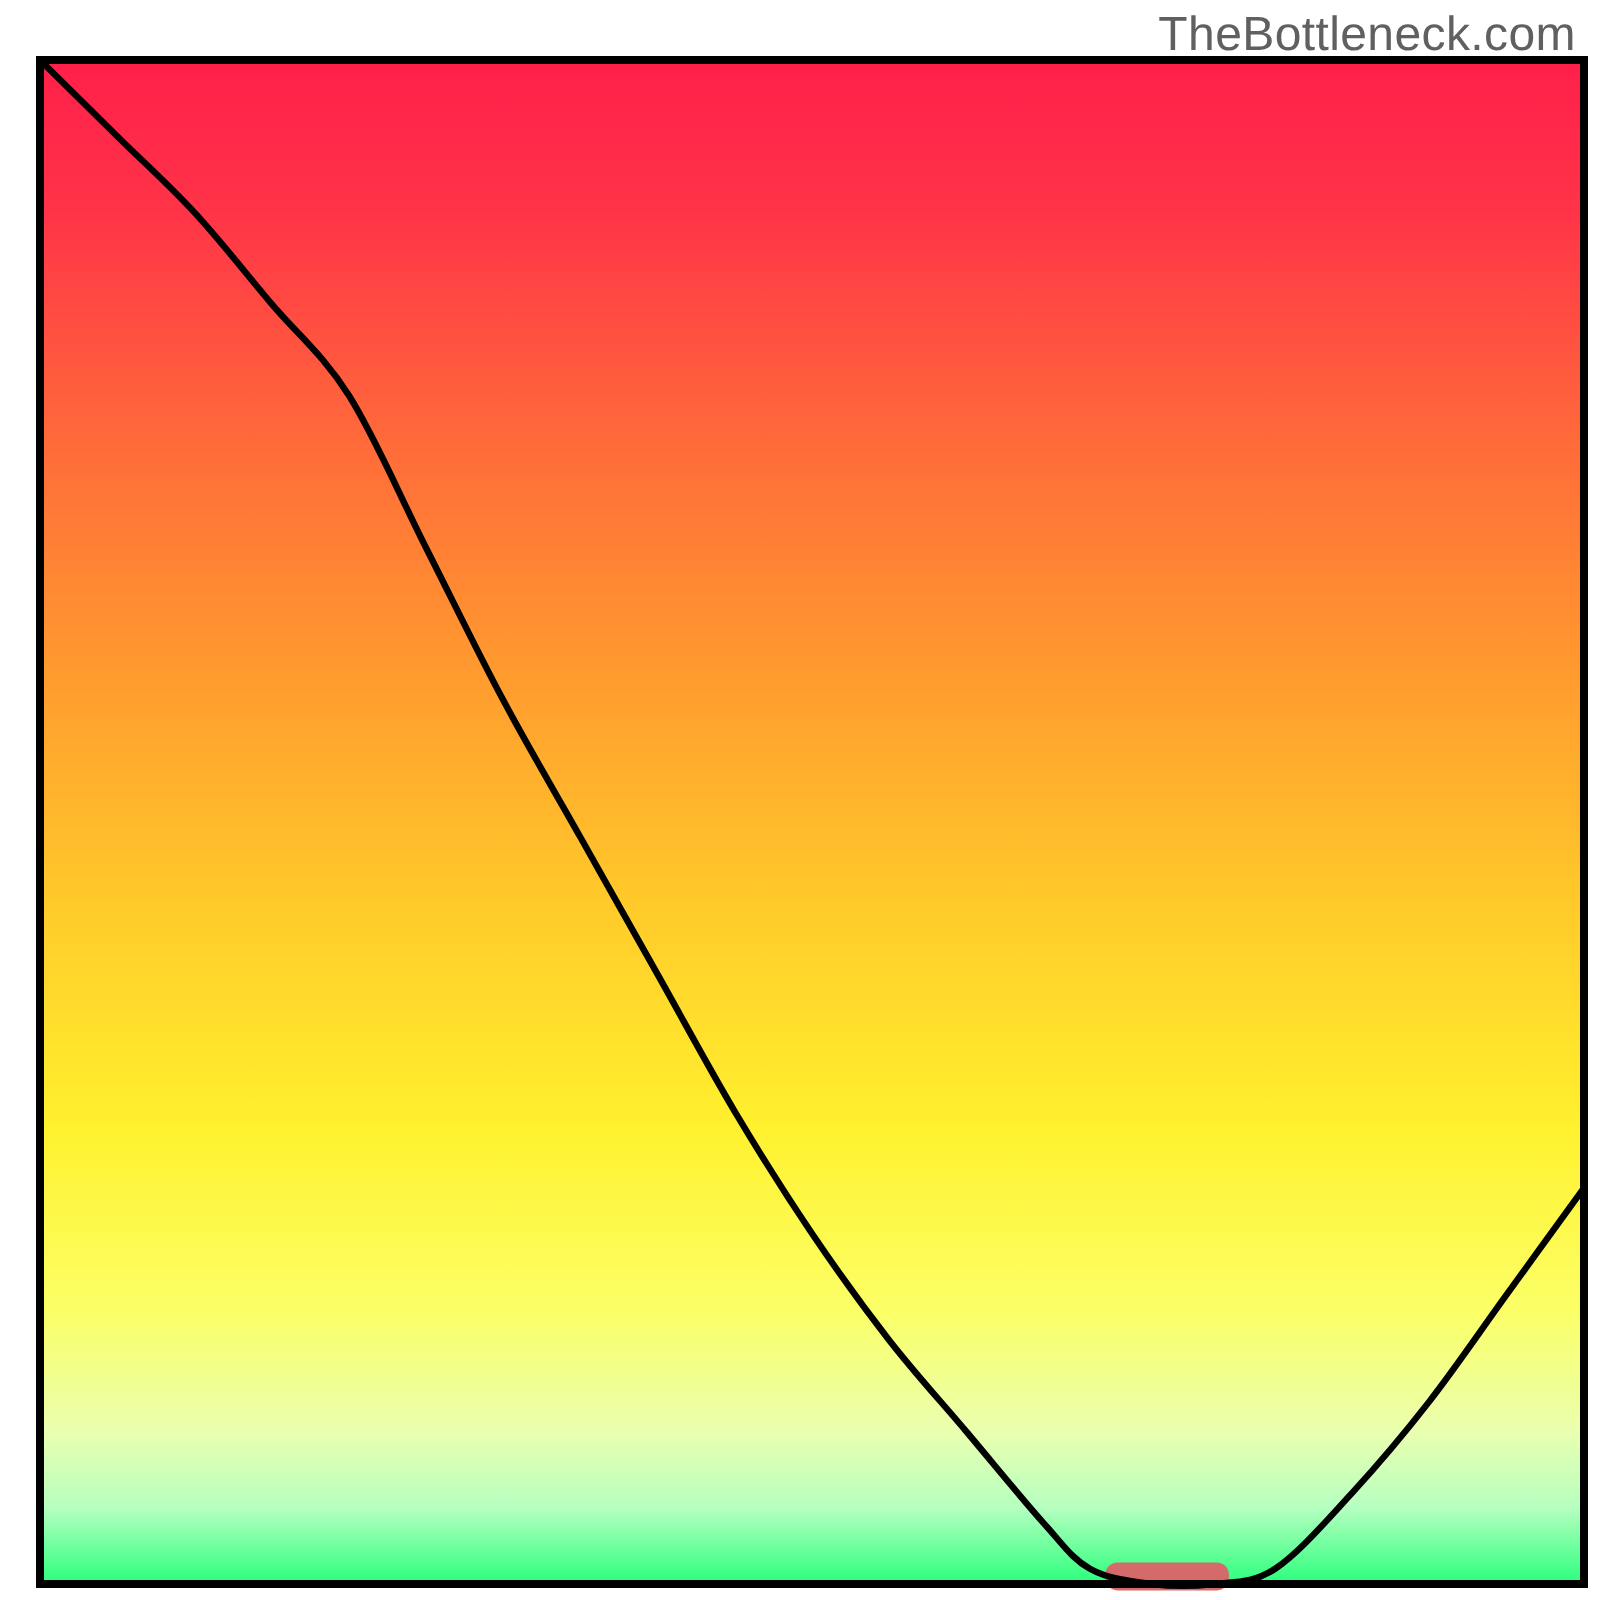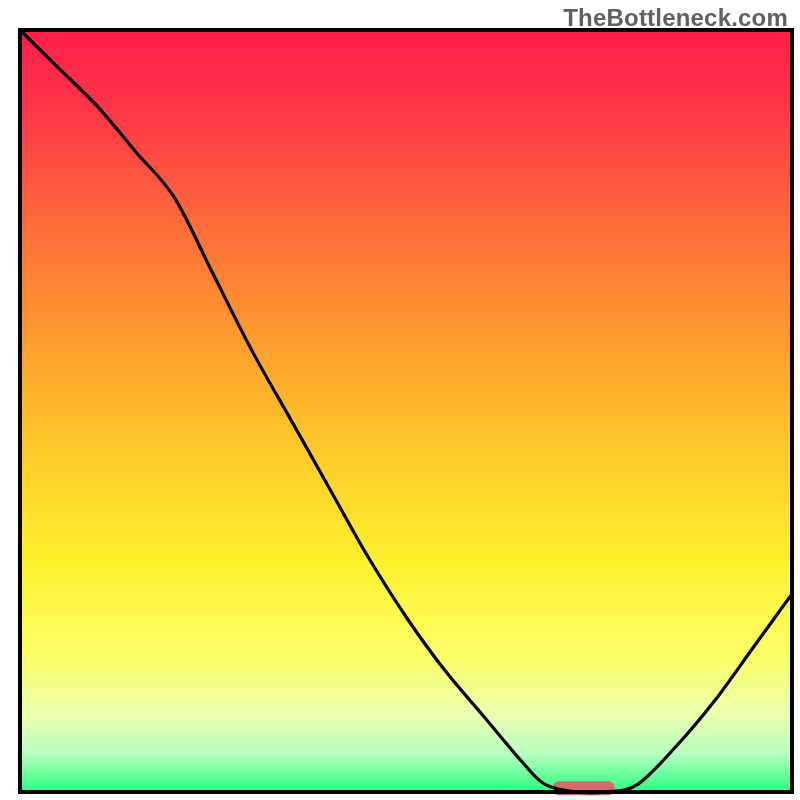--- a/index.html
+++ b/index.html
@@ -14,21 +14,21 @@
   .stage {
     position: relative;
     width: 800px;
     height: 800px;
   }
   .watermark {
     position: absolute;
     top: 4px;
     right: 12px;
     font-size: 24px;
-    font-weight: 700;
+    font-weight: 400;
     color: #606060;
     letter-spacing: 0.2px;
     text-align: center;
   }
   svg {
     display: block;
   }
 </style>
 </head>
 <body>

